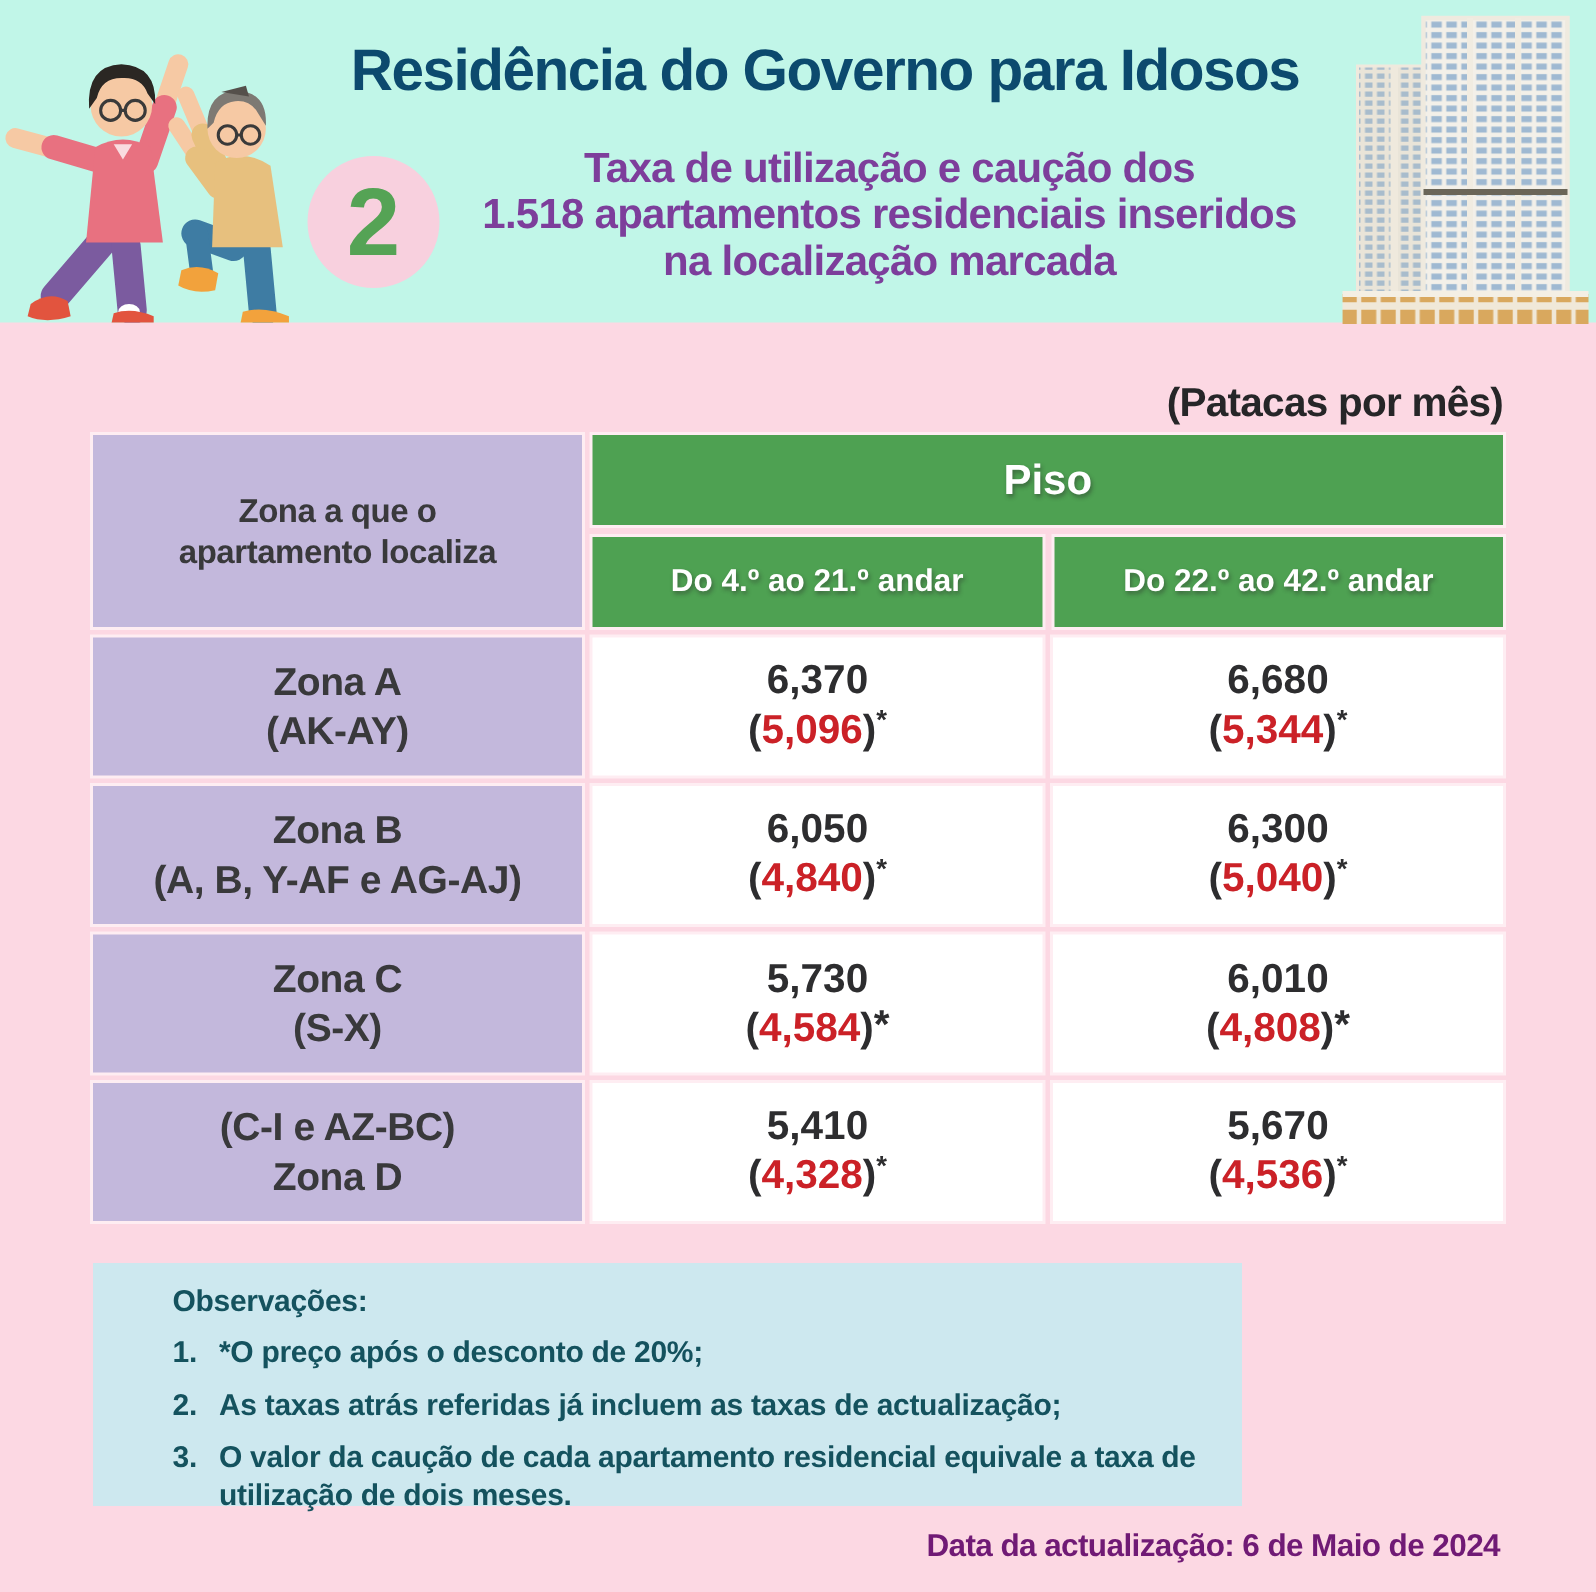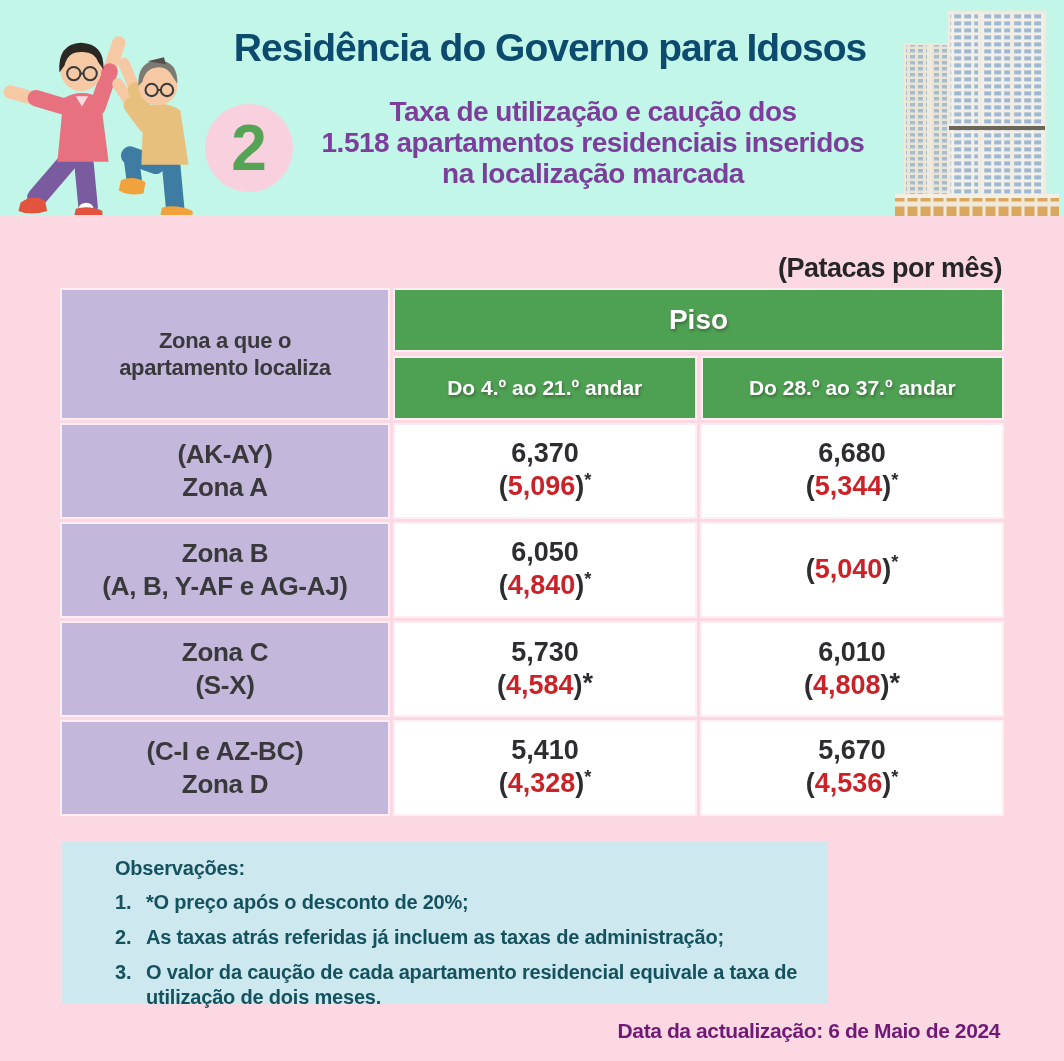--- a/index.html
+++ b/index.html
@@ -191,29 +191,29 @@
       <div class="cell zone-cell corner-cell">
         <div>Zona a que o</div>
         <div>apartamento localiza</div>
       </div>
       <div class="head-right">
         <div class="cell green piso-cell">
           <span>Piso</span>
         </div>
         <div class="subheads">
           <div class="cell green subhead">Do 4.º ao 21.º andar</div>
-          <div class="cell green subhead">Do 28.º ao 37.º andar</div>
+          <div class="cell green subhead">Do 22.º ao 42.º andar</div>
         </div>
       </div>
     </div>
 
     <div class="trow data-row">
       <div class="cell zone-cell">
+        <div>Zona A</div>
         <div>(AK-AY)</div>
-        <div>Zona A</div>
       </div>
       <div class="cell data-cell">
         <div>6,370</div>
         <div><span>(</span><span class="red">5,096</span><span>)</span><span class="star-sup">*</span></div>
       </div>
       <div class="cell data-cell">
         <div>6,680</div>
         <div><span>(</span><span class="red">5,344</span><span>)</span><span class="star-sup">*</span></div>
       </div>
     </div>
@@ -221,20 +221,21 @@
     <div class="trow data-row">
       <div class="cell zone-cell">
         <div>Zona B</div>
         <div>(A, B, Y-AF e AG-AJ)</div>
       </div>
       <div class="cell data-cell">
         <div>6,050</div>
         <div><span>(</span><span class="red">4,840</span><span>)</span><span class="star-sup">*</span></div>
       </div>
       <div class="cell data-cell">
+        <div>6,300</div>
         <div><span>(</span><span class="red">5,040</span><span>)</span><span class="star-sup">*</span></div>
       </div>
     </div>
 
     <div class="trow data-row">
       <div class="cell zone-cell">
         <div>Zona C</div>
         <div>(S-X)</div>
       </div>
       <div class="cell data-cell">
@@ -264,21 +265,21 @@
   </div>
 
   <div class="notes">
     <div class="notes-title">Observações:</div>
     <div class="note-item">
       <span class="note-num">1.</span>
       <span class="note-text">*O preço após o desconto de 20%;</span>
     </div>
     <div class="note-item">
       <span class="note-num">2.</span>
-      <span class="note-text">As taxas atrás referidas já incluem as taxas de administração;</span>
+      <span class="note-text">As taxas atrás referidas já incluem as taxas de actualização;</span>
     </div>
     <div class="note-item">
       <span class="note-num">3.</span>
       <span class="note-text">O valor da caução de cada apartamento residencial equivale a taxa de utilização de dois meses.</span>
     </div>
   </div>
 
   <div class="date-line">Data da actualização: 6 de Maio de 2024</div>
 
 </div>

